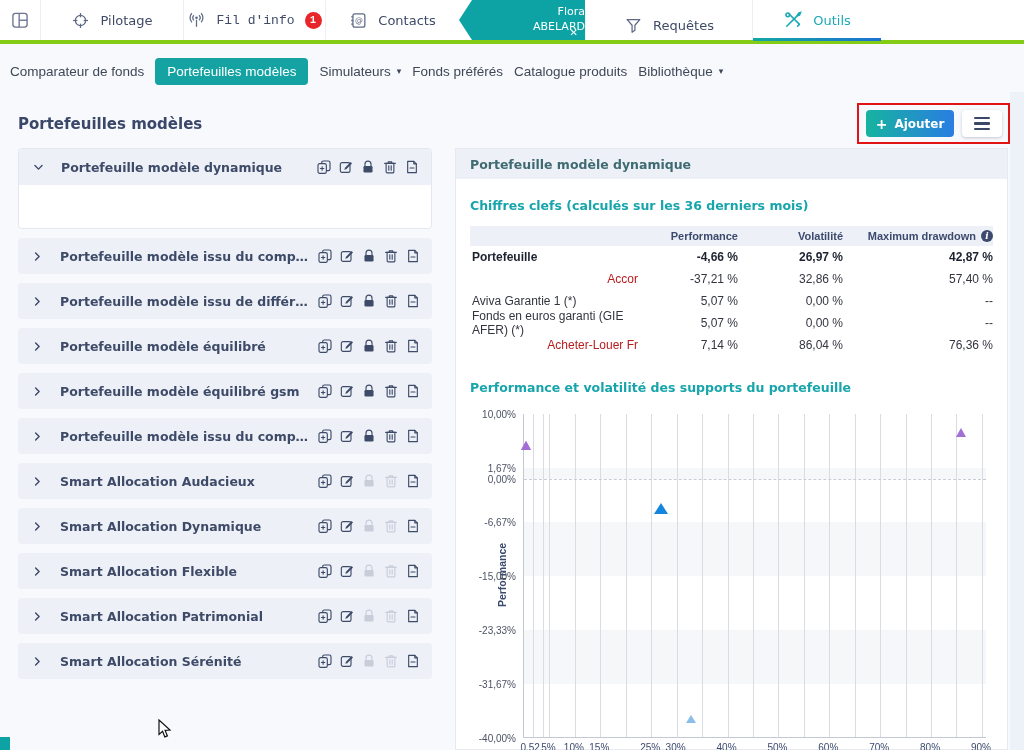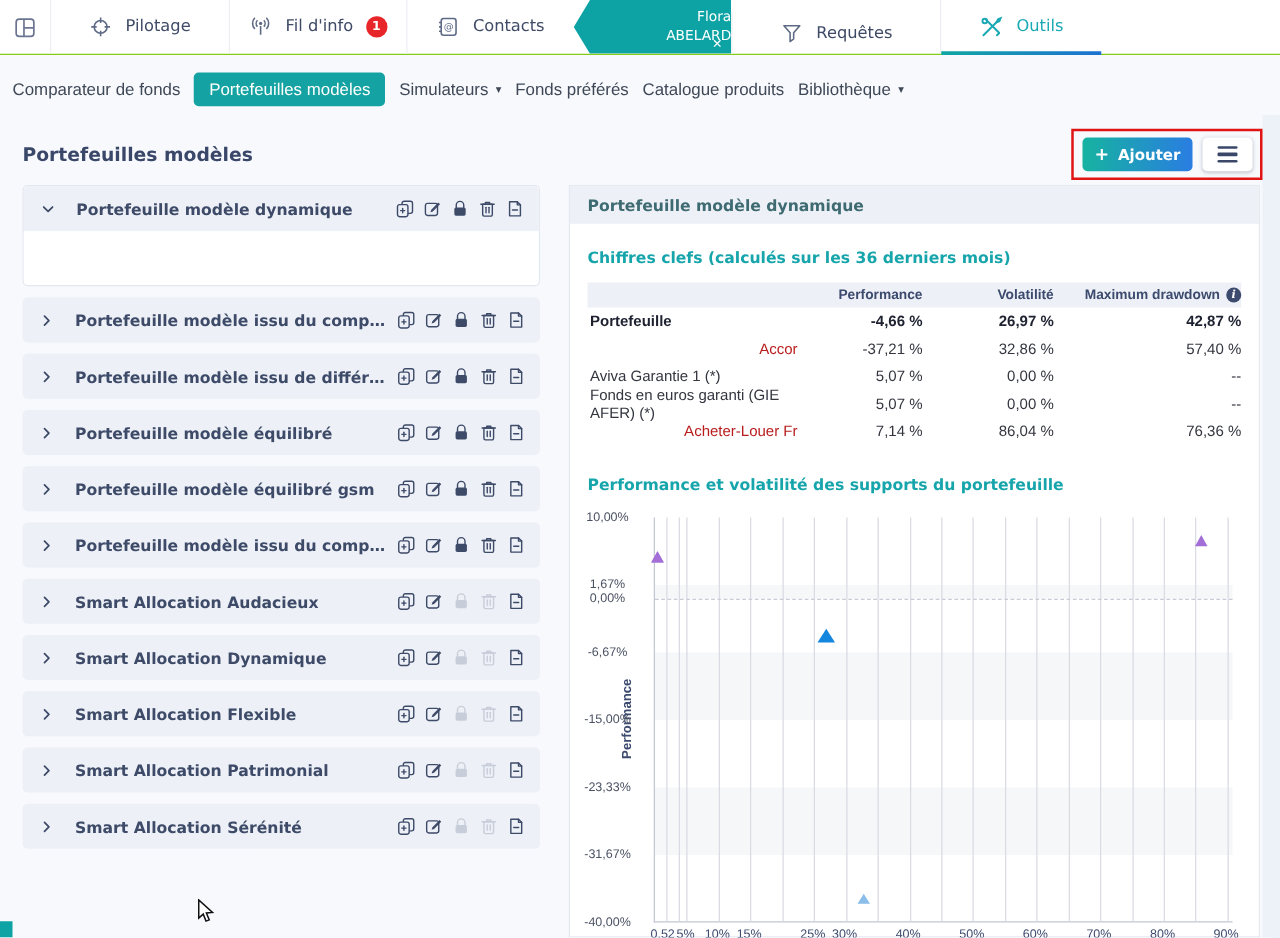--- a/index.html
+++ b/index.html
@@ -1,26 +1,26 @@
 <!DOCTYPE html>
 <html><head>
 <meta charset="utf-8">
 <style>
   * { margin:0; padding:0; box-sizing:border-box; }
   html,body { width:1024px; height:750px; overflow:hidden; }
   body { position:relative; background:#f7f9fc; font-family:"DejaVu Sans", sans-serif; }
 
   
   .topbar { position:absolute; left:0; top:0; width:1024px; height:44px; background:#fff;
-            border-bottom:1px solid #84cc16; display:flex; z-index:5; }
+            border-bottom:4px solid #84cc16; display:flex; z-index:5; }
   .logo-cell { width:40px; display:flex; align-items:center; justify-content:center; color:#6b7490; }
   .nav-tab { display:flex; align-items:center; justify-content:center; gap:10px;
              border-left:1px solid #edeff4; color:#5e6a85; position:relative; cursor:pointer; }
   .nav-tab .tab-label { font-size:13px; color:#3e4a66; }
-  .tab-pilotage{width:143px;} .tab-filinfo{width:142px;} .tab-agenda{width:143px;} .tab-contacts{width:134px;}
+  .tab-pilotage{width:143px;} .tab-filinfo{width:142px;font-family:Liberation Mono, monospace;} .tab-agenda{width:143px;} .tab-contacts{width:134px;}
   .tab-requetes{width:167px;margin-top:10px;} .tab-outils{width:129px;}
   .badge { background:#e8262a; color:#fff; width:17px; height:17px; border-radius:50%;
            font-size:10px; display:flex; align-items:center; justify-content:center; font-weight:bold; }
   .client-tab { width:126px; background:#0da3a4; color:#fff; position:relative;
                 clip-path:polygon(13px 0, 100% 0, 100% 100%, 13px 100%, 0 50%);
                 display:flex; flex-direction:column; align-items:flex-end; justify-content:center;
                 font-size:11px; line-height:1.35; cursor:pointer; }
   .client-close { position:absolute; right:7px; bottom:1px; font-size:10px; font-weight:bold; cursor:pointer; }
   .tab-outils { color:#1ba9b5; }
   .tab-outils .tab-label { color:#1ba9b5; }
@@ -84,21 +84,21 @@
               font-weight:bold; display:inline-flex; align-items:center; justify-content:center;
               font-family:"DejaVu Serif",serif; font-style:italic; }
 
   
   .chart-wrap { position:absolute; left:0; top:252px; width:553px; height:350px; }
   #plot { position:absolute; left:67px; top:13px; width:463px; height:324px;
           border-left:1px solid #c3c8d2; border-bottom:1px solid #c3c8d2; }
   .band { position:absolute; left:0; width:100%; background:#f6f7f9; }
   .gridx { position:absolute; top:0; bottom:0; width:1px; background:#d9dce3; }
   .zeroline { position:absolute; left:0; width:100%; border-top:1px dashed #c9ccd6; }
-  .ytick { position:absolute; right:493px; width:60px; text-align:center; font-size:10px; color:#4b5263;
+  .ytick { position:absolute; right:493px; width:60px; text-align:right; font-size:10px; color:#4b5263;
            font-family:"Liberation Sans",sans-serif; transform:translateY(-50%); }
   .xtick { position:absolute; top:341px; font-size:10px; color:#3c4a6e; font-family:"Liberation Sans",sans-serif;
            transform:translateX(-50%); }
   .pt { position:absolute; width:0; height:0; }
   .ylab { position:absolute; left:14px; top:168px; transform:rotate(-90deg); transform-origin:center;
           font-size:10.5px; font-weight:bold; color:#3c4a6e; font-family:"Liberation Sans",sans-serif; }
 
   
   .scroll-strip { position:absolute; left:1010px; top:92px; width:14px; height:658px; background:#edf1f8; }
   .chat-corner { position:absolute; left:0; top:737px; width:10px; height:13px; background:#0da3a4; }

